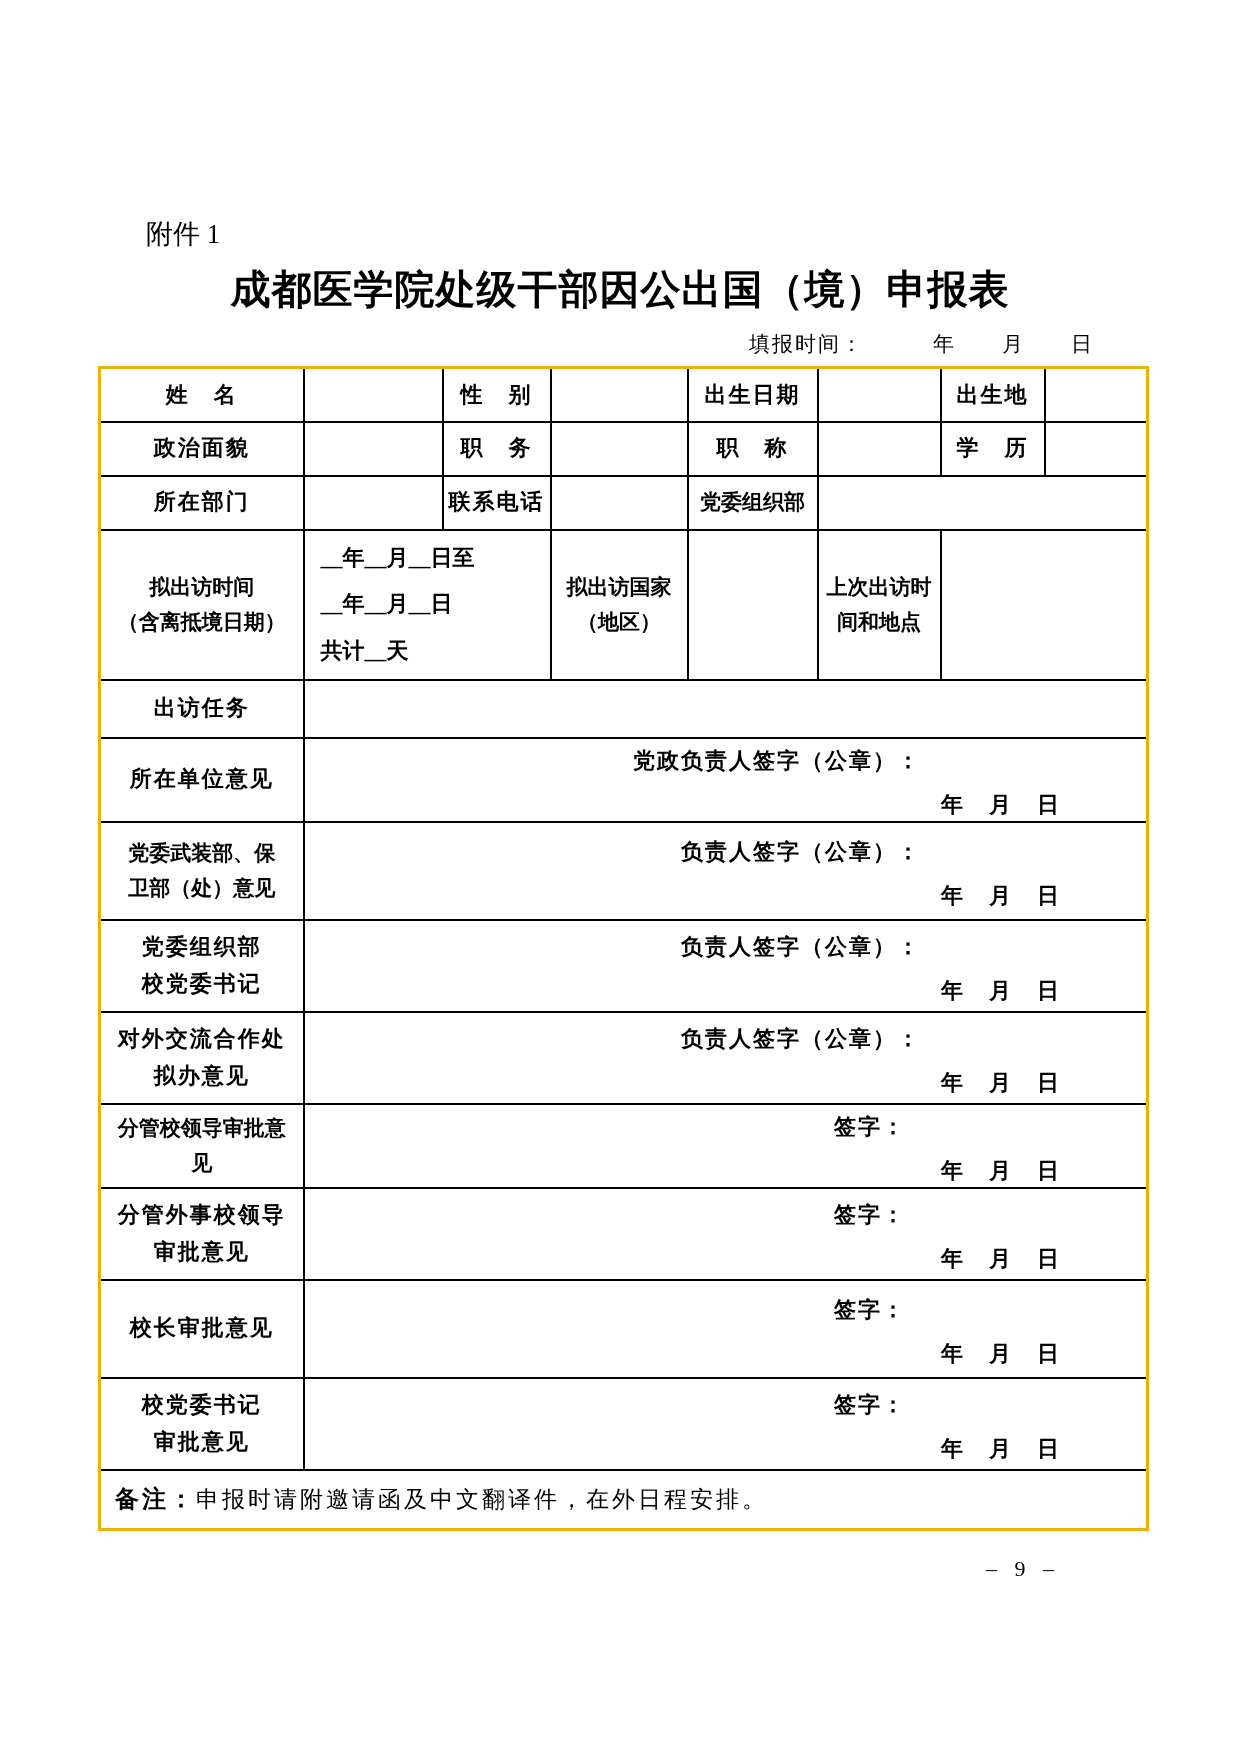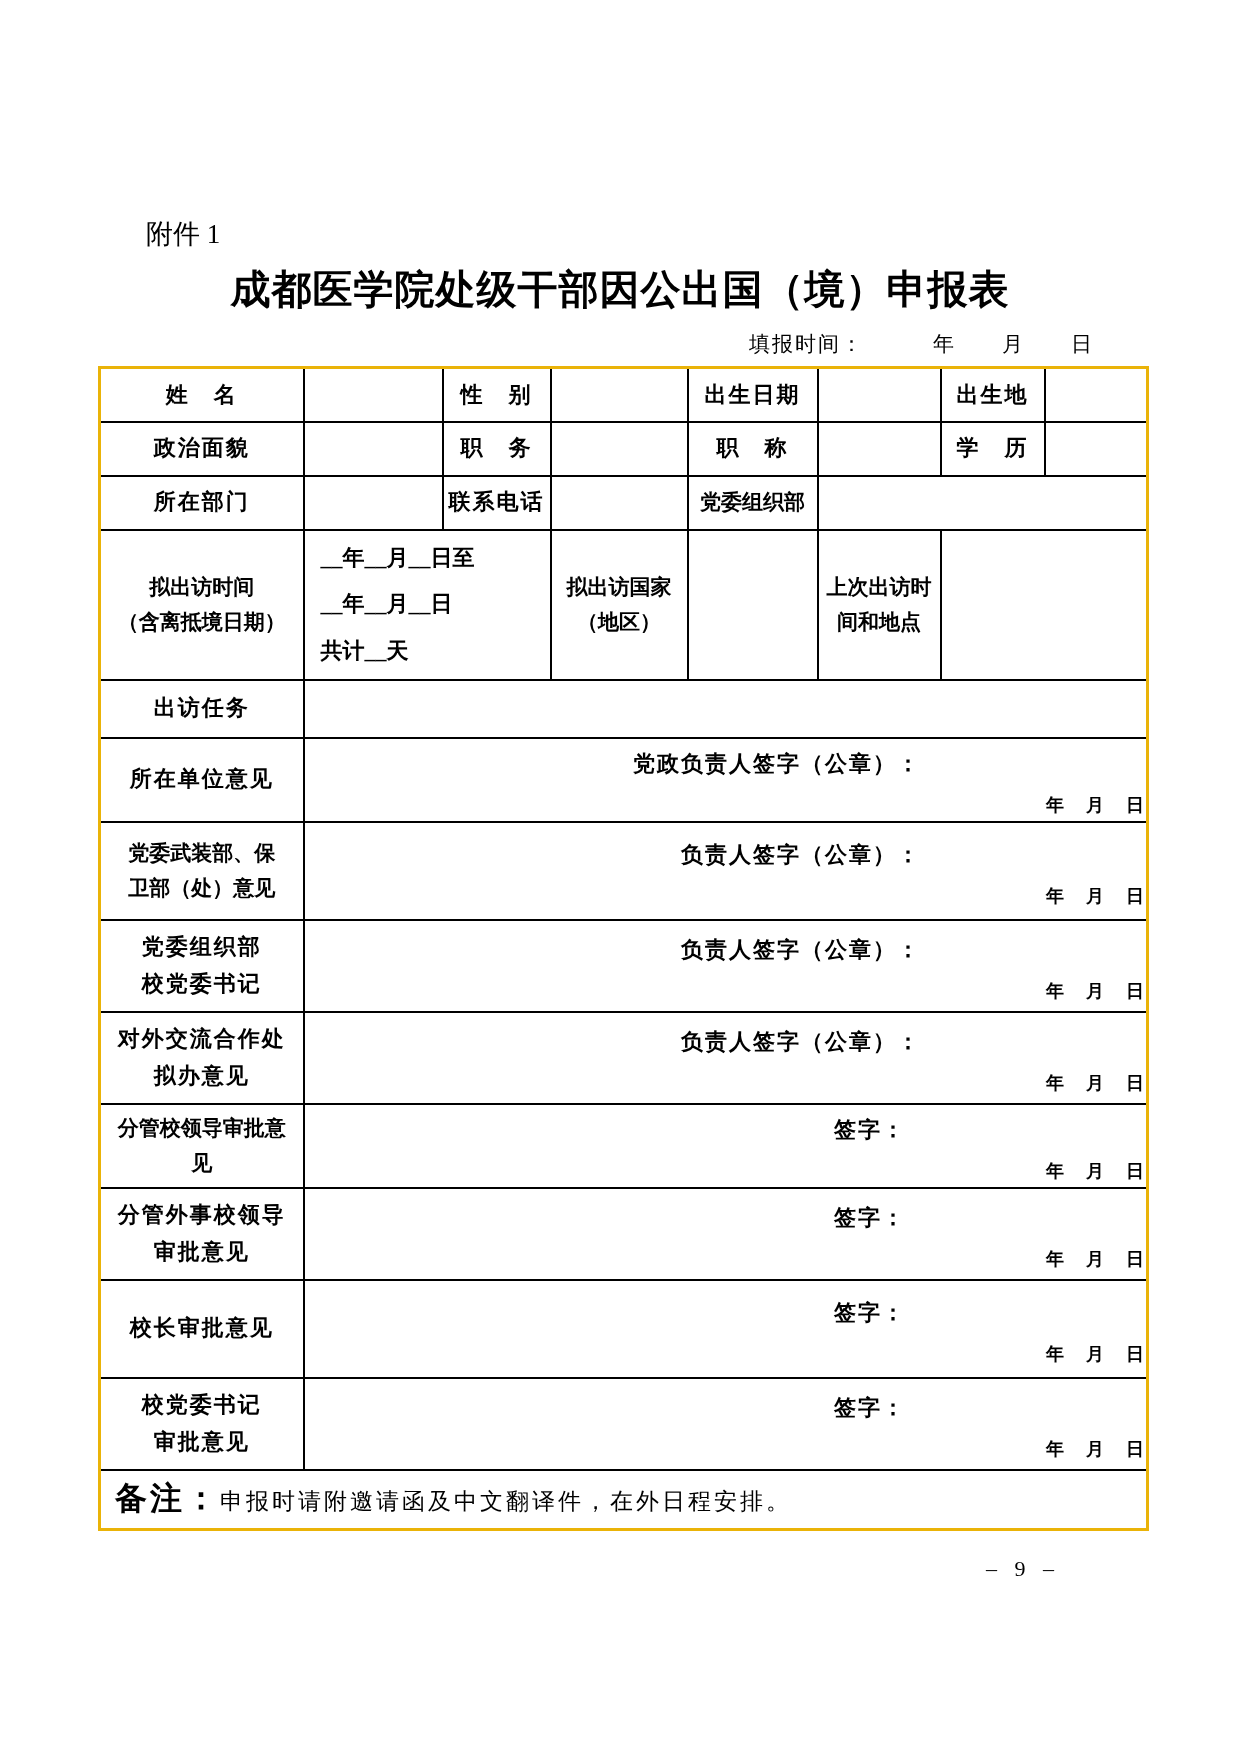--- a/index.html
+++ b/index.html
@@ -44,28 +44,28 @@
     white-space: pre-line; line-height: 2.1;
   }
   .op { vertical-align: middle; padding-top: 6px; }
   .sig {
     text-align: right;
     font-size: 22px; font-weight: bold; letter-spacing: 2px;
   }
   .sig.long  { padding-right: 225px; }
   .sig.short { padding-right: 240px; }
   .dateline {
-    text-align: right; margin-top: 14px;
-    font-size: 18px; font-weight: bold; letter-spacing: 2px; font-family: Liberation Mono, monospace;
+    text-align: right; padding-right: 85px; margin-top: 14px;
+    font-size: 22px; font-weight: bold; letter-spacing: 2px; font-family: Liberation Mono, monospace;
   }
   .remark-cell {
     vertical-align: middle; text-align: left;
     padding-left: 14px; font-size: 23px; letter-spacing: 3px;
   }
-  .remark-label { font-weight: bold; font-size: 32px; }
+  .remark-label { font-weight: bold; font-size: 24px; }
 
   
   tr.r-basic td { height: 54px; }
   tr.r-visit td { height: 150px; }
   tr.r-task  td { height: 58px; }
   tr.r-op-a  td { height: 84px; }
   tr.r-op-b  td { height: 98px; }
   tr.r-op-c  td { height: 92px; }
   tr.r-remark td { height: 60px; }
 

